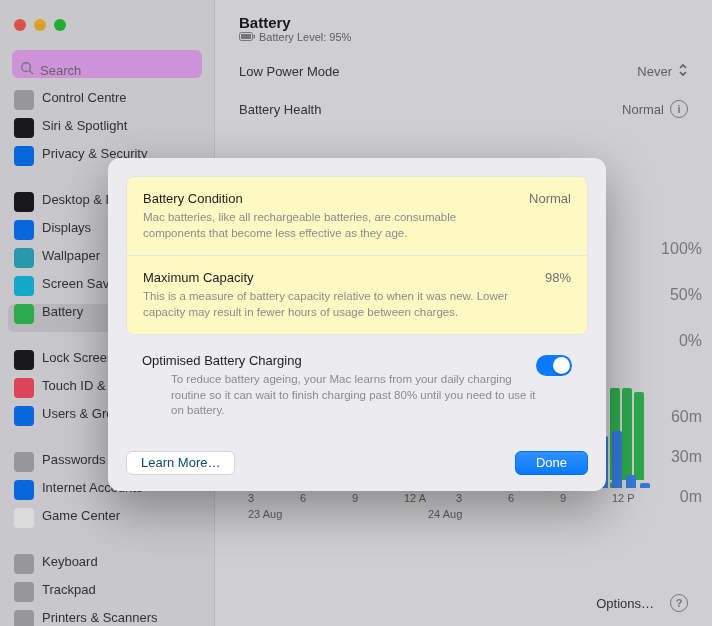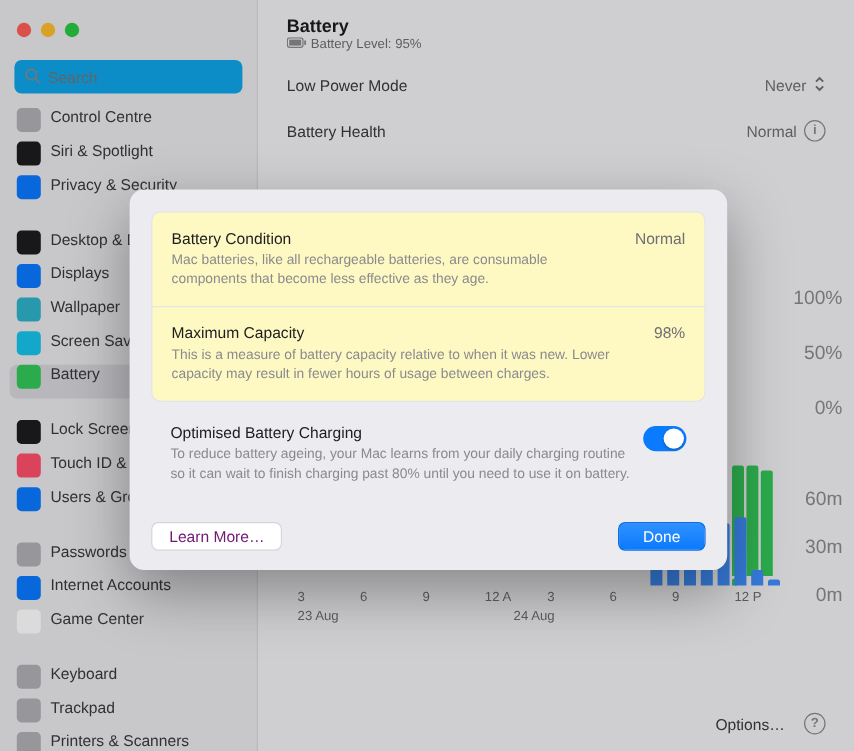--- a/index.html
+++ b/index.html
@@ -21,21 +21,21 @@
   .tl-y { background: #febc2e; }
   .tl-g { background: #28c840; }
   
   .sidebar {
     position: absolute; top: 0; left: 0; width: 215px; height: 626px;
     background: #e9e8ec; border-right: 1px solid #d9d8dc;
     padding-top: 50px;
   }
   .search {
     margin: 0 12px 12px 12px; height: 28px; border-radius: 6px;
-    background: #0ea5e9; display: flex; align-items: center; padding: 0 8px;
+    background: #f0abfc; display: flex; align-items: flex-end; padding: 0 8px;
     color: #8a8a8e;
   }
   .search svg { width: 14px; height: 14px; margin-right: 6px; }
   .search input {
     border: none; background: transparent; outline: none; flex: 1;
     font-size: 13px; color: #3a3a3c;
   }
   .sb-list { list-style: none; padding: 0 8px; }
   .sb-item {
     display: flex; height: 28px; padding: 0 6px;
@@ -98,38 +98,38 @@
     border: 1px solid #e4e4e7;
   }
   .card-row { padding: 14px 16px; }
   .card-row + .card-row { border-top: 1px solid #e4e4e7; }
   .cr-head { display: flex; justify-content: space-between; align-items: baseline; }
   .cr-title { font-size: 13px; font-weight: 500; color: #1d1d1f; }
   .cr-value { font-size: 13px; color: #6e6e73; }
   .cr-desc { margin-top: 4px; font-size: 11.5px; color: #8a8a8e; line-height: 1.35; max-width: 370px; }
   .opt-row { margin: 18px 18px 0 18px; padding: 0 16px 14px 16px; display: flex; justify-content: flex-start; align-items: flex-start; }
   .opt-row .txt { max-width: 400px; }
-  .opt-row .cr-desc { max-width: 400px; }
+  .opt-row .cr-desc { max-width: 400px; margin-left: 29px; }
   .toggle {
     width: 36px; height: 21px; background: #0a7aff; border-radius: 999px;
     position: relative; flex-shrink: 0; margin-top: 2px;
   }
   .toggle .knob {
     position: absolute; right: 2px; top: 2px; width: 17px; height: 17px;
     background: #fff; border-radius: 50%;
     box-shadow: 0 1px 2px rgba(0,0,0,0.25);
   }
   .sheet-footer {
     margin: 18px 18px 16px 18px; display: flex; justify-content: space-between; align-items: center;
   }
   .btn {
     height: 24px; border-radius: 6px; font-size: 13px; padding: 0 14px;
     display: flex; align-items: center; cursor: default; user-select: none;
   }
-  .btn-secondary { background: #fff; border: 1px solid #d6d6da; color: #701a75; }
+  .btn-secondary { background: #fff; border: 1px solid #d6d6da; color: #0c4a6e; }
   .btn-primary {
     background: linear-gradient(#2f91ff, #0a7aff); color: #fff; font-weight: 500;
     border: 1px solid #0a6fe6; padding: 0 20px;
   }
 </style>
 </head>
 <body>
 
 <div class="sidebar">
   <div class="chrome">

